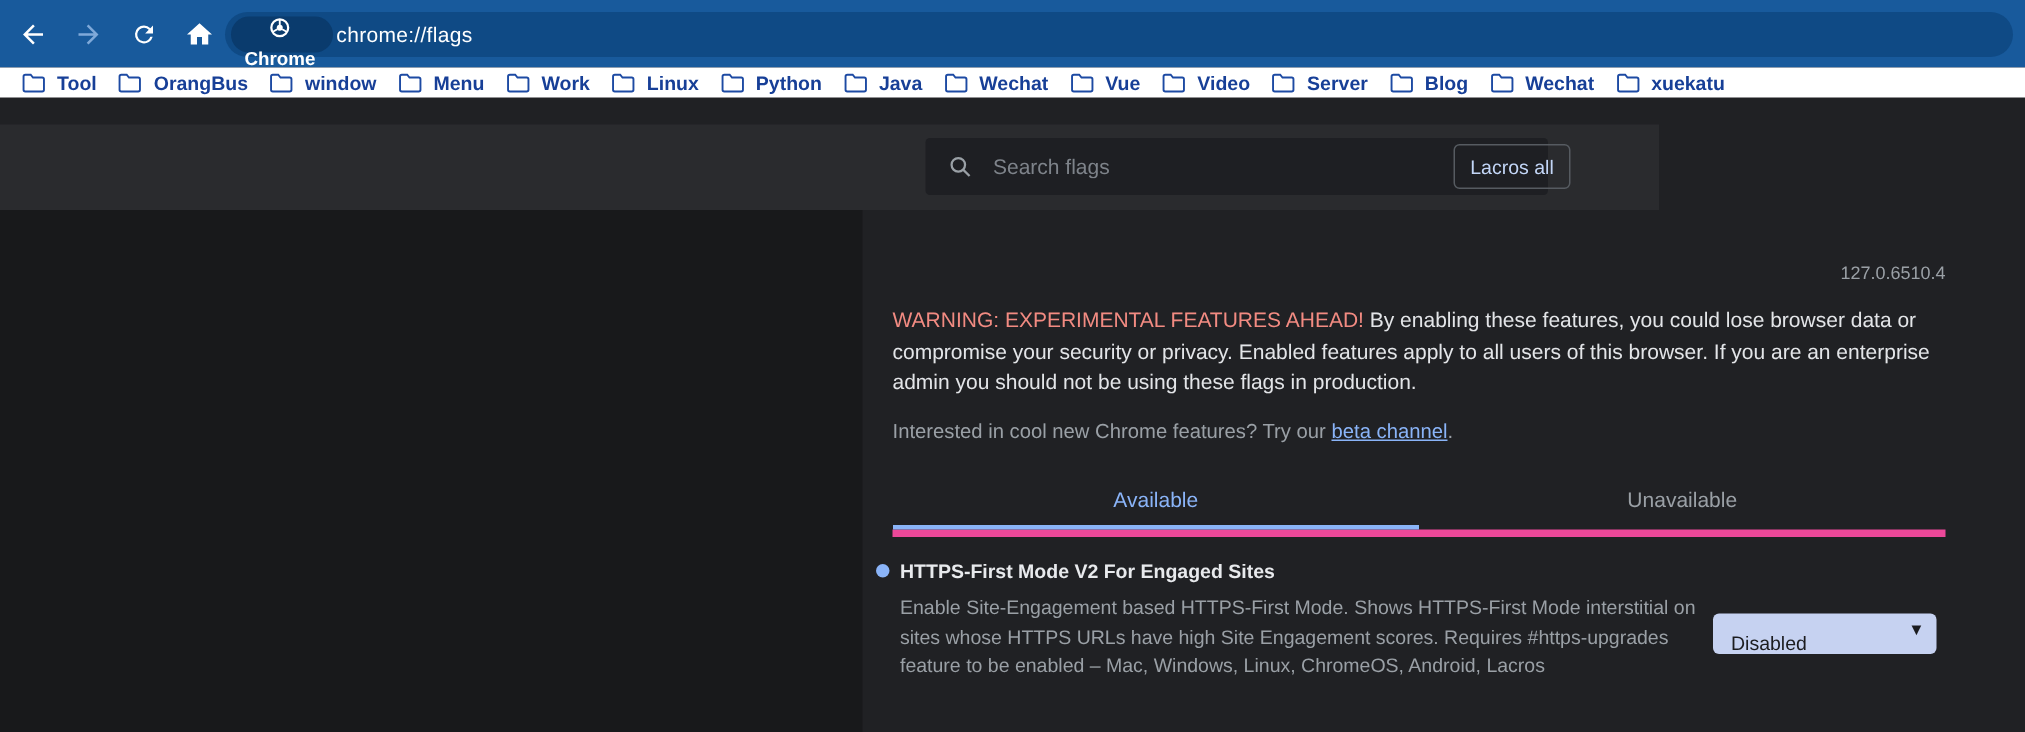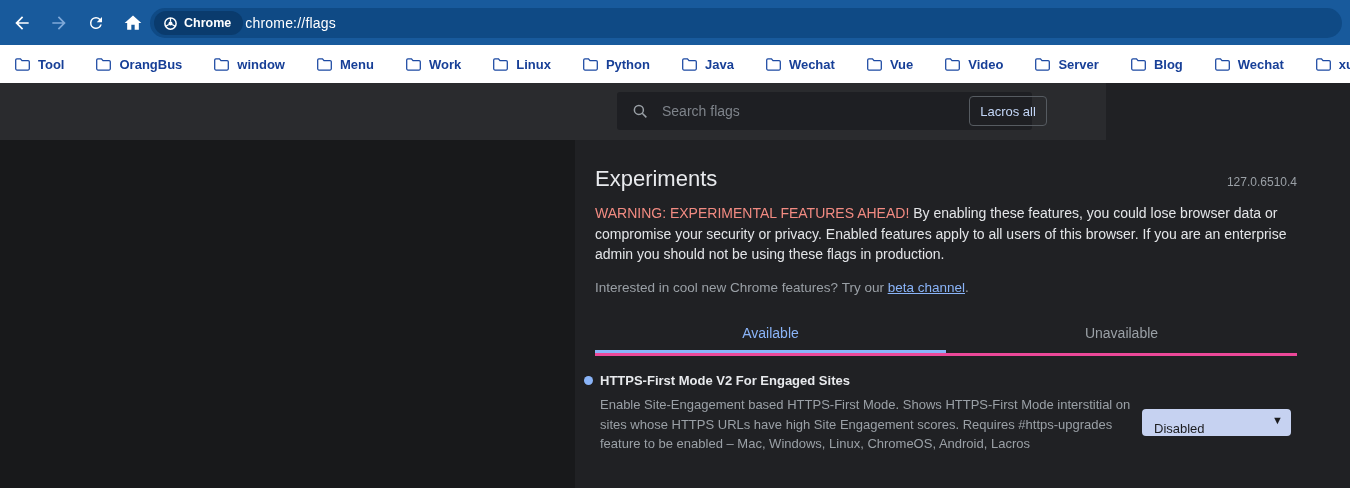--- a/index.html
+++ b/index.html
@@ -22,29 +22,29 @@
   }
   .nav-btn:first-child { margin-left:5px; }
   .omnibox {
     position:absolute; left:150px; top:8px; width:1192px; height:30px;
     background:#0f4a85; border-radius:15px;
     display:flex; align-items:center;
   }
   .chip {
     margin-left:4px; height:24px; background:#0a3b6d; border-radius:12px;
     display:flex; align-items:center; gap:6px; padding:0 12px 0 9px;
-    color:#ffffff; font-size:12.5px; font-weight:700;
+    color:#ffffff; font-size:12.5px; font-weight:700;flex-direction:column;
   }
   .url { color:#ffffff; font-size:14px; margin-left:2px; letter-spacing:.2px; }
 
   
   .bookmarks {
-    position:absolute; top:45px; left:0; width:1350px; height:38px;
+    position:absolute; top:45px; left:0; width:1350px; height:20px;
     background:#ffffff; display:flex; align-items:center;
-    padding-left:14px; column-gap:31px; overflow:hidden;
+    padding-left:14px; column-gap:14px; overflow:hidden;
   }
   .bm {
     display:flex; align-items:center; gap:7px; flex:0 0 auto;
     color:#173f97; font-size:13px; font-weight:700; white-space:nowrap; cursor:pointer;
   }
   .bm .folder { color:#1d4aa3; display:flex; }
 
   
   .flags-header {
     position:absolute; top:83px; left:0; width:1106px; height:57px;
@@ -79,21 +79,21 @@
     position:absolute; top:63px; left:0; width:700px;
     font-size:14px; line-height:20.5px; color:#e3e5e8;
   }
   .warning .red { color:#f28b82; }
 
   .promo { position:absolute; top:140px; left:0; font-size:13.5px; color:#9aa0a6; }
   .promo a { color:#8ab4f8; text-decoration:underline; cursor:pointer; }
 
   .tabs {
     position:absolute; top:177px; left:0; width:702px;
-    display:flex; border-bottom:3px solid #ec4899;
+    display:flex; border-bottom:5px solid #ec4899;
   }
   .tab {
     flex:1; text-align:center; font-size:14px; padding:8px 0 12px;
     color:#9aa0a6; cursor:pointer;
   }
   .tab.active { color:#8ab4f8; box-shadow: inset 0 -3px 0 #8ab4f8; }
 
   .experiment { position:absolute; top:233px; left:5px; width:697px; }
   .dot {
     position:absolute; left:-16px; top:3px; width:9px; height:9px;
@@ -298,21 +298,20 @@
     </span>
     <input type="text" value="" placeholder="Search flags" style="">
   </div>
   <button class="reset-btn">Lacros all</button>
 </div>
 
 <div class="main">
   <div class="left-shade"></div>
 
   <div class="content">
-    <div class="page-title">Experiments</div>
     <div class="version">127.0.6510.4</div>
 
     <div class="warning"><span class="red">WARNING: EXPERIMENTAL FEATURES AHEAD!</span><span> By enabling these features, you could lose browser data or compromise your security or privacy. Enabled features apply to all users of this browser. If you are an enterprise admin you should not be using these flags in production.</span></div>
 
     <div class="promo"><span>Interested in cool new Chrome features? Try our </span><a>beta channel</a><span>.</span></div>
 
     <div class="tabs">
       <div class="tab active">Available</div>
       <div class="tab">Unavailable</div>
     </div>

